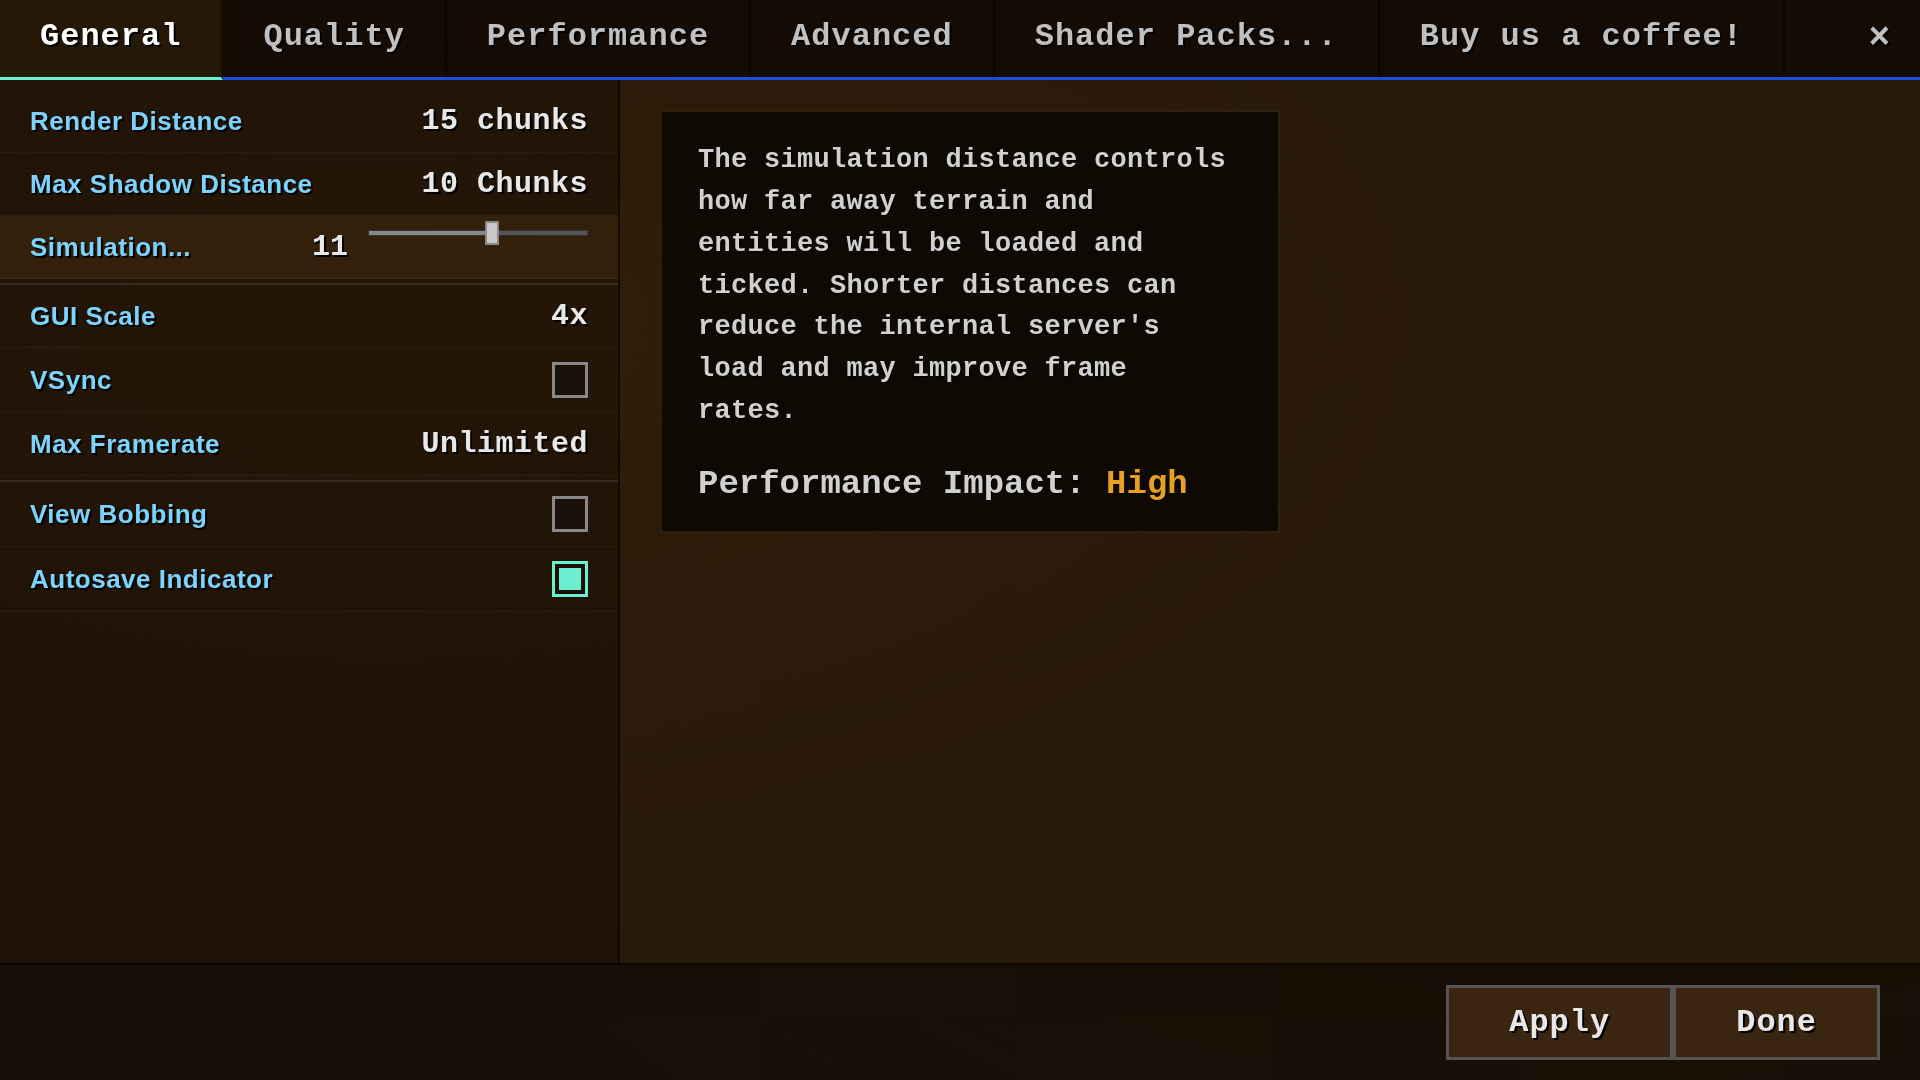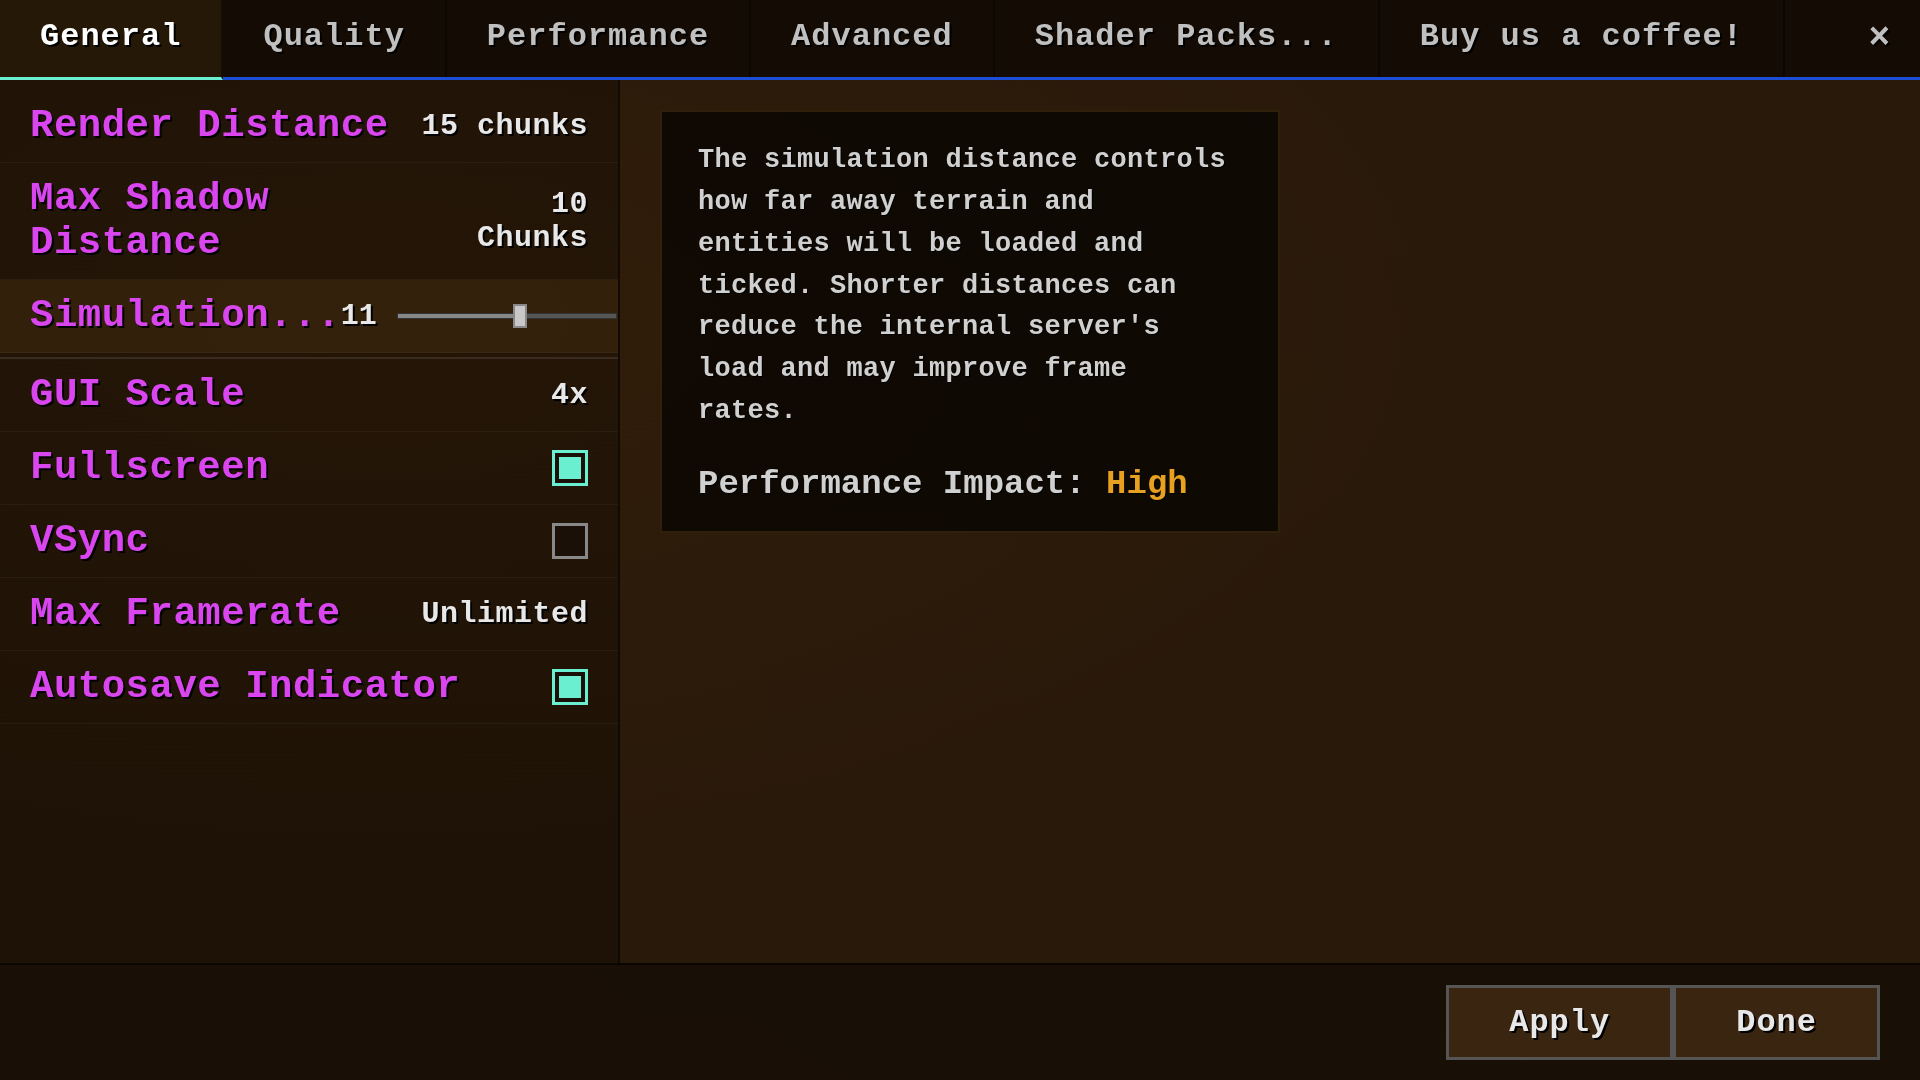--- a/index.html
+++ b/index.html
@@ -131,42 +131,42 @@
     .setting-row.selected {
       background-color: rgba(80,55,20,0.35);
     }
 
     .setting-row.divider-above {
       border-top: 2px solid rgba(255,255,255,0.1);
       margin-top: 4px;
     }
 
     .setting-label {
-      font-family: Liberation Mono, monospace;
-      font-size: 39px;
-      color: #d946ef;
+      font-family: Liberation Sans, sans-serif;
+      font-size: 26px;
+      color: #7dd3fc;
       text-shadow: 2px 2px 0 #000;
       font-weight: bold;
       letter-spacing: 0.5px;
     }
 
     .setting-value {
       font-family: 'Courier New', Courier, monospace;
       font-size: 30px;
       color: #e8e8e8;
       text-shadow: 2px 2px 0 #000;
       font-weight: bold;
       letter-spacing: 0.5px;
       text-align: right;
     }
 
     
     .slider-container {
       display: flex;
-      align-items: center;
+      align-items: flex-start;
       gap: 16px;
     }
 
     .slider-value {
       font-family: 'Courier New', Courier, monospace;
       font-size: 30px;
       color: #e8e8e8;
       text-shadow: 2px 2px 0 #000;
       font-weight: bold;
       min-width: 40px;
@@ -320,32 +320,30 @@
               <div class="slider-fill" style="width: 55%;"></div>
               <div class="slider-thumb" style="left: 53%;"></div>
             </div>
           </div>
         </div>
         <div class="setting-row divider-above">
           <span class="setting-label">GUI Scale</span>
           <span class="setting-value">4x</span>
         </div>
         <div class="setting-row">
-          <span class="setting-label">Fullscreen</span>
-          <div class="checkbox checked">
-            <div class="checkbox-inner"></div>
-          </div>
-        </div>
-        <div class="setting-row">
           <span class="setting-label">VSync</span>
           <div class="checkbox"></div>
         </div>
         <div class="setting-row">
           <span class="setting-label">Max Framerate</span>
           <span class="setting-value">Unlimited</span>
+        </div>
+        <div class="setting-row divider-above">
+          <span class="setting-label">View Bobbing</span>
+          <div class="checkbox"></div>
         </div>
         <div class="setting-row">
           <span class="setting-label">Autosave Indicator</span>
           <div class="checkbox checked">
             <div class="checkbox-inner"></div>
           </div>
         </div>
       </div>
 
     <div class="info-panel">

